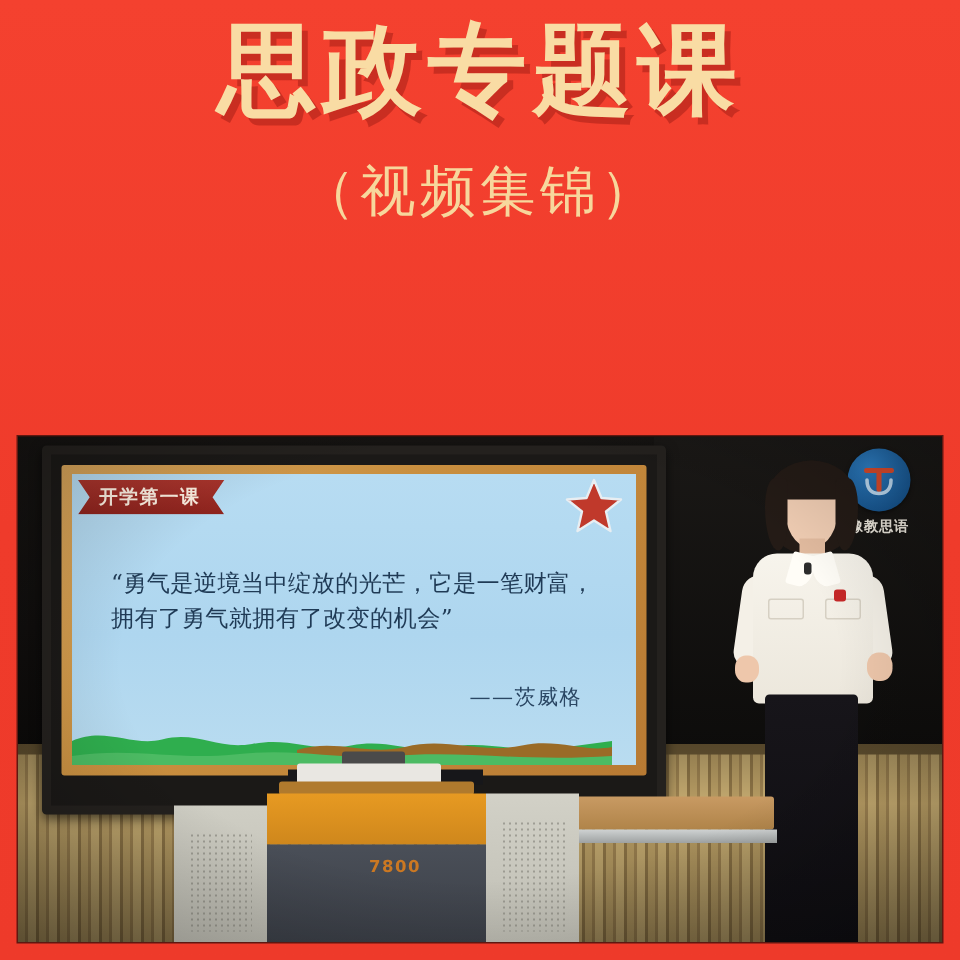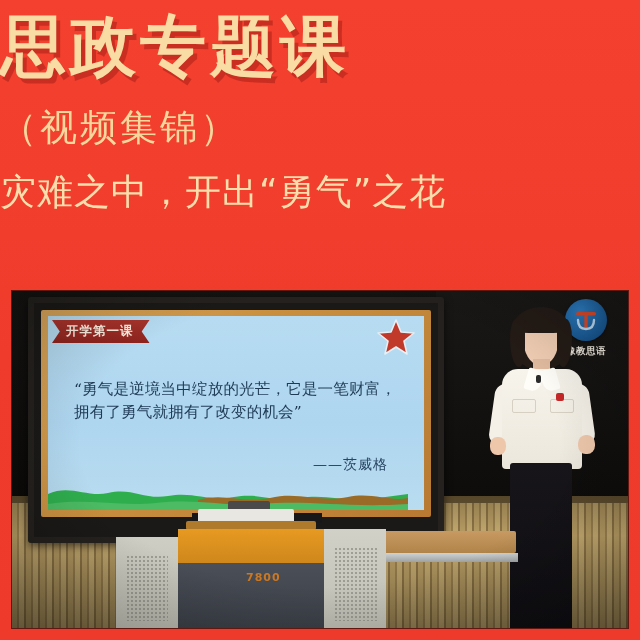--- a/index.html
+++ b/index.html
@@ -14,21 +14,21 @@
   .poster{
     position:absolute;inset:0;
     width:640px;height:640px;
     background:linear-gradient(180deg,#F4412F 0%,#EF3B2B 55%,#EE3A2A 100%);
     overflow:hidden;
   }
 
   
   .header{
     position:absolute;left:0;top:0;width:640px;height:291px;
-    display:flex;flex-direction:column;
+    display:flex;flex-direction:column;align-items:center;
   }
   .main-title{
     margin-top:8px;
     font-size:66px;
     line-height:1.18;
     font-weight:bold;
     letter-spacing:4px;
     color:#F9DCA4;
     text-shadow:4px 5px 0 rgba(150,25,18,.45);
     white-space:nowrap;
@@ -246,21 +246,20 @@
   }
 </style>
 </head>
 <body>
 
 <div class="poster">
 
   <div class="header">
     <div class="main-title">思政专题课</div>
     <div class="sub-title">（视频集锦）</div>
-    <div class="tag-line">灾难之中，开出“勇气”之花</div>
   </div>
 
   <div class="photo">
     <div class="photo-inner">
 
       <div class="backwall"></div>
       <div class="right-board"></div>
 
       <div class="wainscot"></div>
       <div class="wainscot-shadow"></div>

